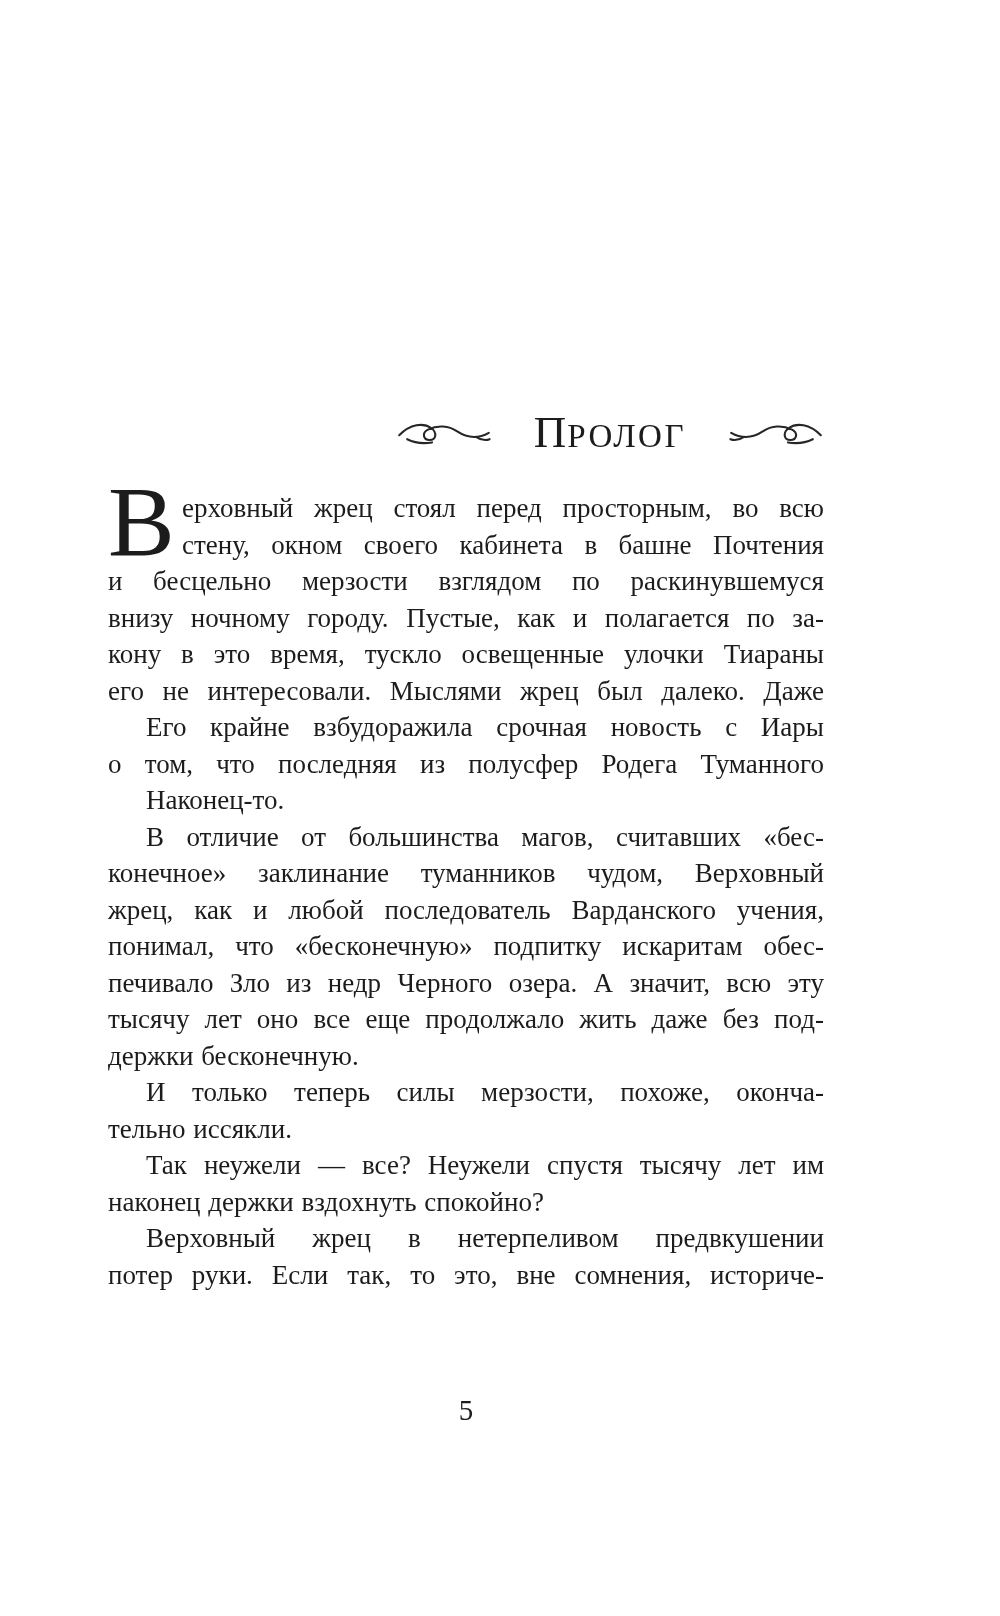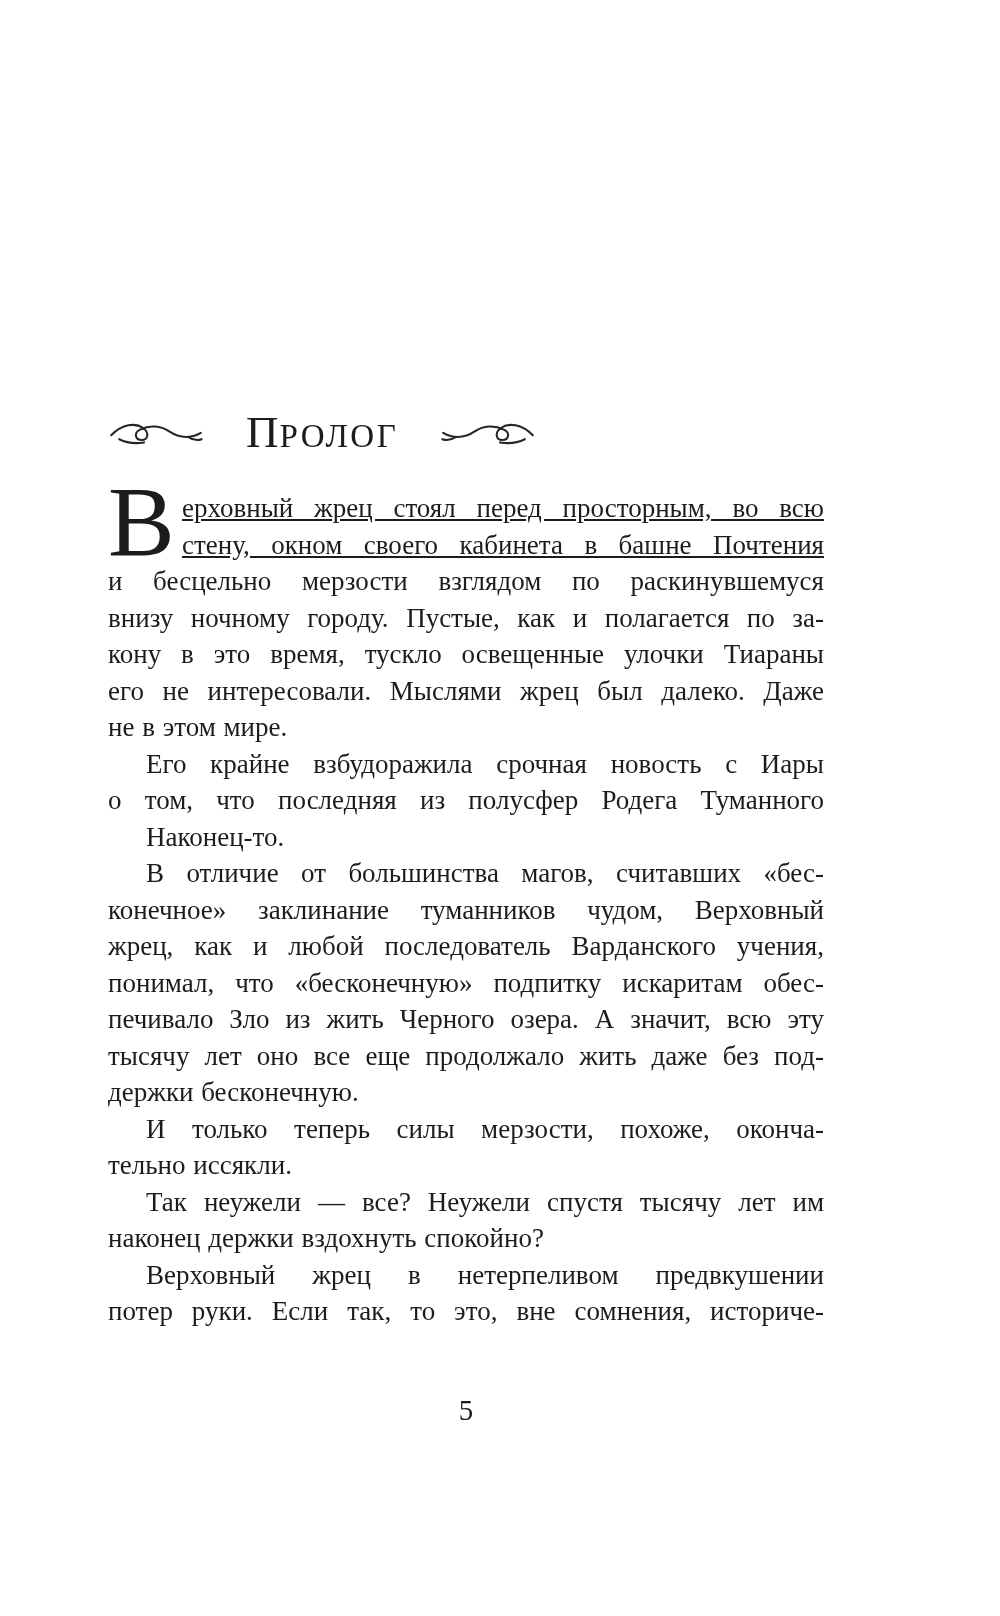--- a/index.html
+++ b/index.html
@@ -18,21 +18,21 @@
   }
 
   
   .chapter-header {
     position: absolute;
     top: 406px;
     left: 108px;
     width: 716px;
     height: 52px;
     display: flex;
-    justify-content: flex-start;
+    justify-content: flex-end;
     align-items: center;
     gap: 42px;
   }
   .flourish {
     flex: 0 0 auto;
     display: block;
   }
   .flourish.mirrored {
     transform: scaleX(-1);
   }
@@ -70,21 +70,20 @@
     word-spacing: 1px;
   }
   .line.last {
     text-align-last: left;
   }
   .line.indent {
     padding-left: 38px;
   }
   .line.dc-offset {
     padding-left: 74px;
-    text-decoration: underline;
   }
   .drop-cap {
     position: absolute;
     left: 0;
     top: -18px;
     font-size: 100px;
     line-height: 100px;
     color: #1c1c1c;
   }
 
@@ -126,35 +125,34 @@
 
   <div class="text-block">
       <div class="paragraph has-dropcap">
         <span class="drop-cap">В</span>
         <div class="line dc-offset">ерховный жрец стоял перед просторным, во всю</div>
         <div class="line dc-offset">стену, окном своего кабинета в башне Почтения</div>
         <div class="line">и бесцельно мерзости взглядом по раскинувшемуся</div>
         <div class="line">внизу ночному городу. Пустые, как и полагается по за-</div>
         <div class="line">кону в это время, тускло освещенные улочки Тиараны</div>
         <div class="line">его не интересовали. Мыслями жрец был далеко. Даже</div>
-        <div class="line last">не в этом мире.</div>
       </div>
       <div class="paragraph">
         <div class="line indent">Его крайне взбудоражила срочная новость с Иары</div>
         <div class="line">о том, что последняя из полусфер Родега Туманного</div>
       </div>
       <div class="paragraph">
         <div class="line indent last">Наконец-то.</div>
       </div>
       <div class="paragraph">
         <div class="line indent">В отличие от большинства магов, считавших «бес-</div>
         <div class="line">конечное» заклинание туманников чудом, Верховный</div>
         <div class="line">жрец, как и любой последователь Варданского учения,</div>
         <div class="line">понимал, что «бесконечную» подпитку искаритам обес-</div>
-        <div class="line">печивало Зло из жить Черного озера. А значит, всю эту</div>
+        <div class="line">печивало Зло из недр Черного озера. А значит, всю эту</div>
         <div class="line">тысячу лет оно все еще продолжало жить даже без под-</div>
         <div class="line last">держки бесконечную.</div>
       </div>
       <div class="paragraph">
         <div class="line indent">И только теперь силы мерзости, похоже, оконча-</div>
         <div class="line last">тельно иссякли.</div>
       </div>
       <div class="paragraph">
         <div class="line indent">Так неужели — все? Неужели спустя тысячу лет им</div>
         <div class="line last">наконец держки вздохнуть спокойно?</div>

